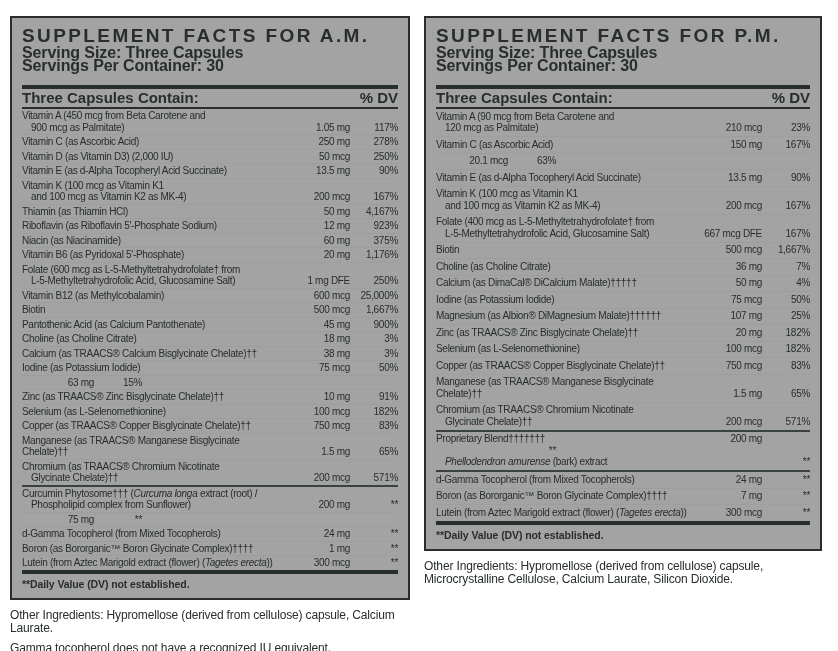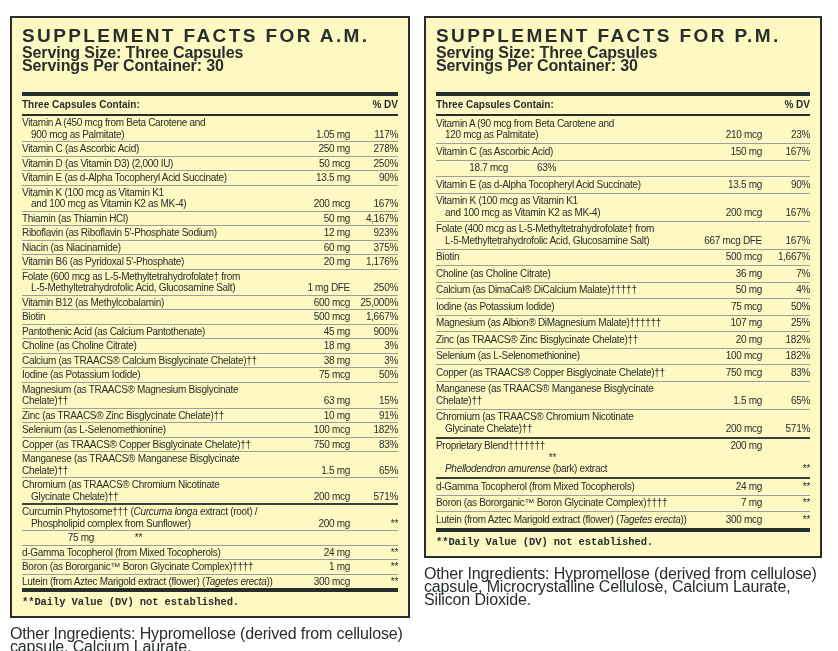--- a/index.html
+++ b/index.html
@@ -4,48 +4,48 @@
 <style>
   html,body{margin:0;padding:0;}
   body{
     width:838px;height:651px;background:#ffffff;position:relative;
     font-family:"Liberation Sans", sans-serif;color:#272e2b;
     -webkit-font-smoothing:antialiased;
   }
   .col{position:absolute;top:16px;}
   .col-am{left:10px;width:400px;}
   .col-pm{left:424px;width:398px;}
-  .box{border:2px solid #272e2b;padding:6px 10px 4px 10px;background:#fef9c3;box-sizing:border-box;}
+  .box{border:2px solid #272e2b;padding:6px 10px 4px 10px;background:#a3a3a3;box-sizing:border-box;}
   .title{
     font-size:19px;font-weight:bold;letter-spacing:2.4px;line-height:21px;
     margin:1px 0 0 0;white-space:nowrap;
   }
   .serv{font-size:16px;line-height:13px;font-weight:bold;letter-spacing:-0.1px;}
   .contain{
     display:flex;justify-content:space-between;align-items:flex-end;
-    font-size:10px;font-weight:bold;
+    font-size:15px;font-weight:bold;
     border-top:4px solid #272e2b;border-bottom:2px solid #272e2b;
-    padding:3px 0 3px 0;margin-top:20px;line-height:12px;text-align:right;
+    padding:3px 0 3px 0;margin-top:13px;line-height:12px;text-align:right;
   }
   .rows{}
   .row{border-top:1px solid #9aa09d;padding:1px 0 1px 0;}
   .col-pm .row{padding:1.5px 0 2.5px 0;}
   .row:first-child{border-top:none;}
   .row.sep-med{border-top:2px solid #3a423e;}
   .rowline{display:flex;align-items:flex-end;font-size:10px;line-height:11.5px;letter-spacing:-0.3px;}
   .nm{flex:1;min-width:0;}
   .nm .cont{padding-left:9px;}
   .rowline.sub .nm{padding-left:9px;}
   .amt{width:72px;text-align:right;white-space:nowrap;}
   .dv{width:48px;text-align:right;white-space:nowrap;}
   .footnote{
     border-top:4px solid #272e2b;font-weight:bold;font-size:10.5px;
-    padding:4px 0 4px 0;line-height:12px;letter-spacing:-0.1px;font-family:Liberation Mono, monospace;
+    padding:4px 0 4px 0;line-height:12px;letter-spacing:-0.1px;
   }
-  .notes{margin-top:9px;font-size:16px;line-height:13px;letter-spacing:-0.15px;}
+  .notes{margin-top:9px;font-size:12px;line-height:13px;letter-spacing:-0.15px;}
   .notes p{margin:0 0 7px 0;}
   i{font-style:italic;}
 </style>
 </head>
 <body>
 
 <div class="col col-am">
   <div class="box">
     <div class="title">SUPPLEMENT FACTS FOR A.M.</div>
     <div class="serv">Serving Size: Three Capsules</div>
@@ -197,23 +197,20 @@
           <div class="rowline">
             <div class="nm">
               <div>Iodine (as Potassium Iodide)</div>
             </div>
             <div class="amt">75 mcg</div>
             <div class="dv">50%</div>
           </div>
         </div>
         <div class="row">
           <div class="rowline">
-            <div class="nm">
-              <div>Magnesium (as TRAACS® Magnesium Bisglycinate Chelate)††</div>
-            </div>
             <div class="amt">63 mg</div>
             <div class="dv">15%</div>
           </div>
         </div>
         <div class="row">
           <div class="rowline">
             <div class="nm">
               <div>Zinc (as TRAACS® Zinc Bisglycinate Chelate)††</div>
             </div>
             <div class="amt">10 mg</div>
@@ -333,21 +330,21 @@
           <div class="rowline">
             <div class="nm">
               <div>Vitamin C (as Ascorbic Acid)</div>
             </div>
             <div class="amt">150 mg</div>
             <div class="dv">167%</div>
           </div>
         </div>
         <div class="row">
           <div class="rowline">
-            <div class="amt">18.7 mcg</div>
+            <div class="amt">20.1 mcg</div>
             <div class="dv">63%</div>
           </div>
         </div>
         <div class="row">
           <div class="rowline">
             <div class="nm">
               <div>Vitamin E (as d-Alpha Tocopheryl Acid Succinate)</div>
             </div>
             <div class="amt">13.5 mg</div>
             <div class="dv">90%</div>

